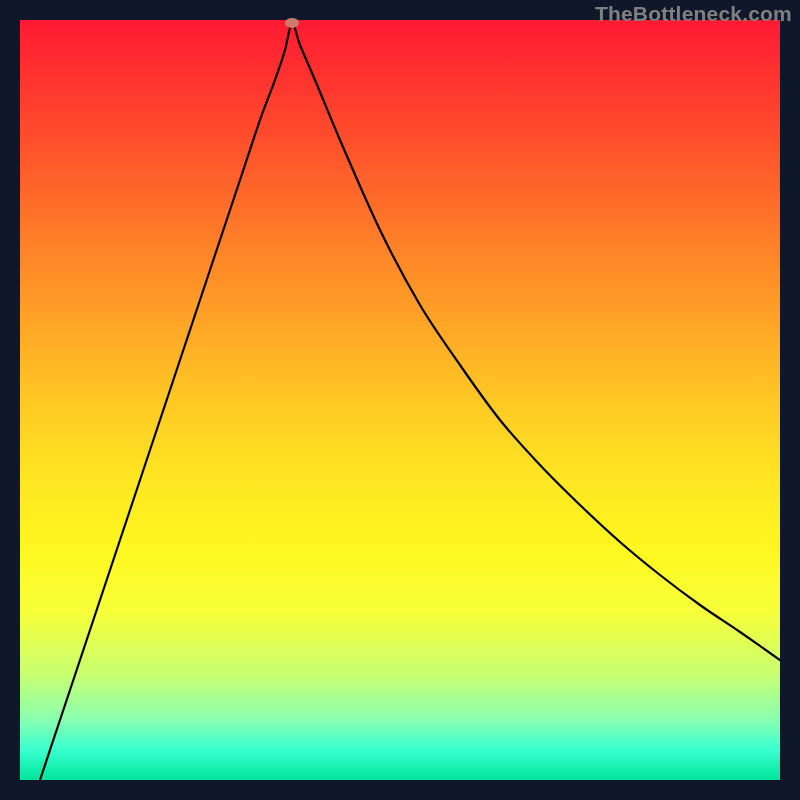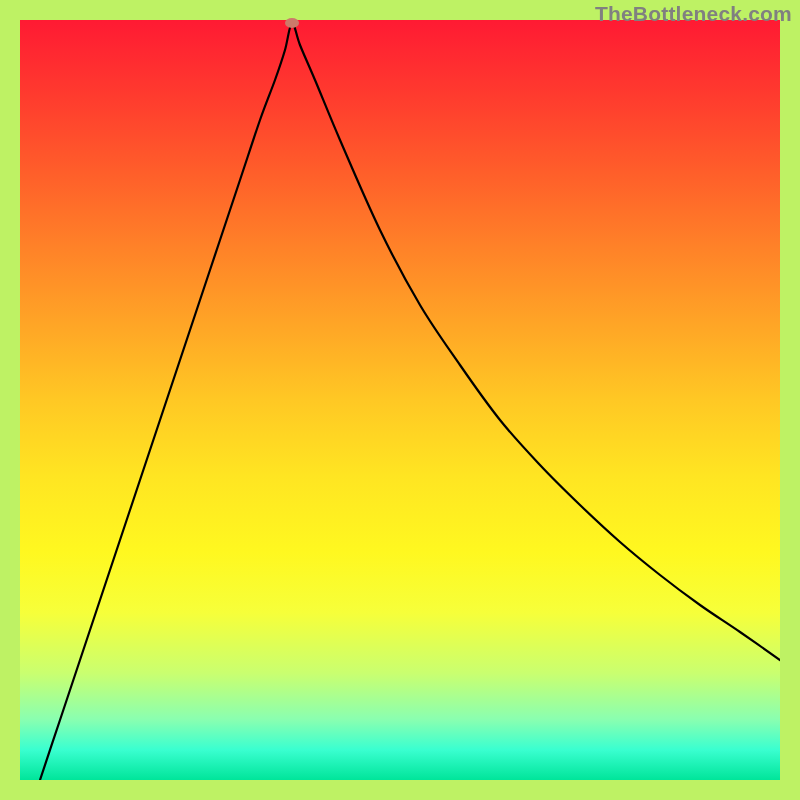--- a/index.html
+++ b/index.html
@@ -1,21 +1,21 @@
 <!DOCTYPE html>
 <html><head>
 <meta charset="utf-8">
 <style>
   * { margin: 0; padding: 0; box-sizing: border-box; }
   html, body { width: 800px; height: 800px; overflow: hidden; background: #000; }
   .frame {
     position: relative;
     width: 800px;
     height: 800px;
-    background: #bef264;
+    background: #0f172a;
   }
   .plot {
     position: absolute;
     left: 20px;
     top: 20px;
     width: 760px;
     height: 760px;
     background: linear-gradient(to bottom,
       #ff1a33 0%,
       #ff3b2e 10%,

